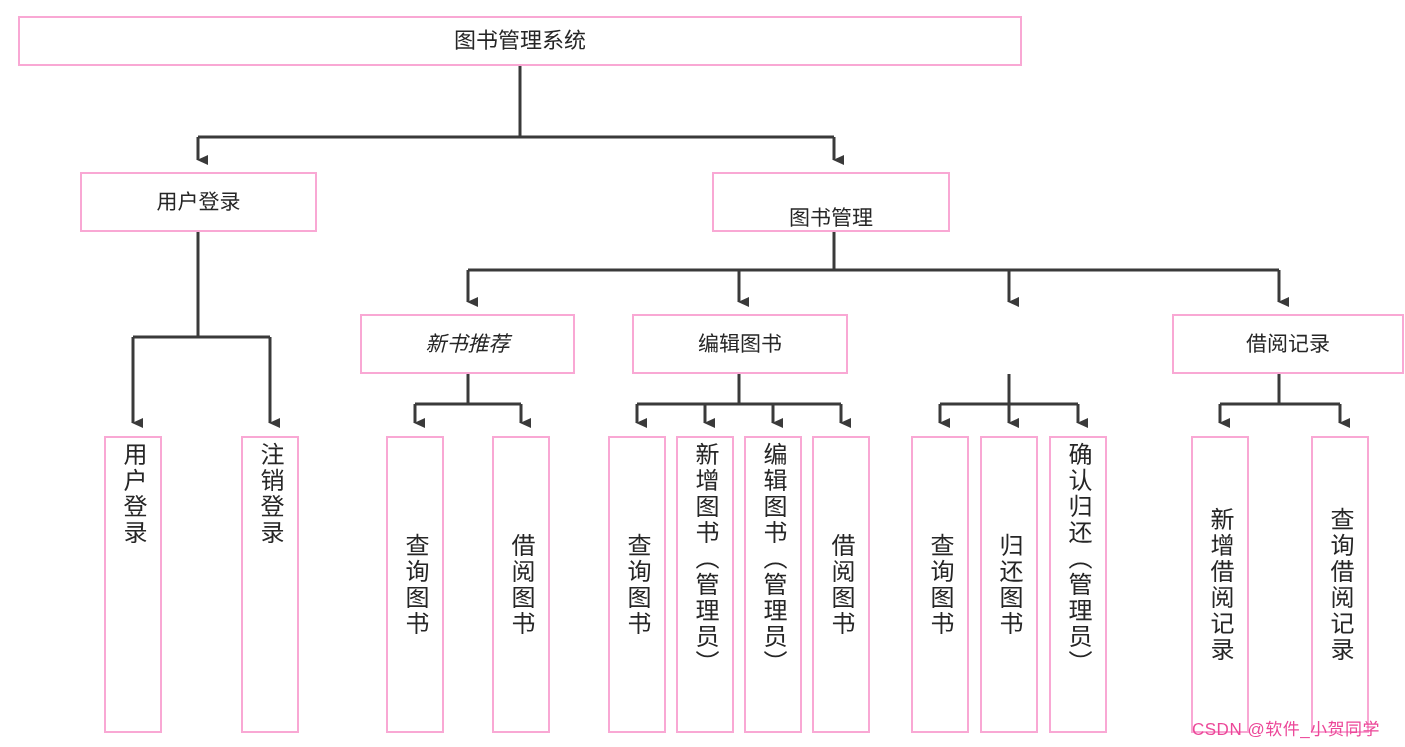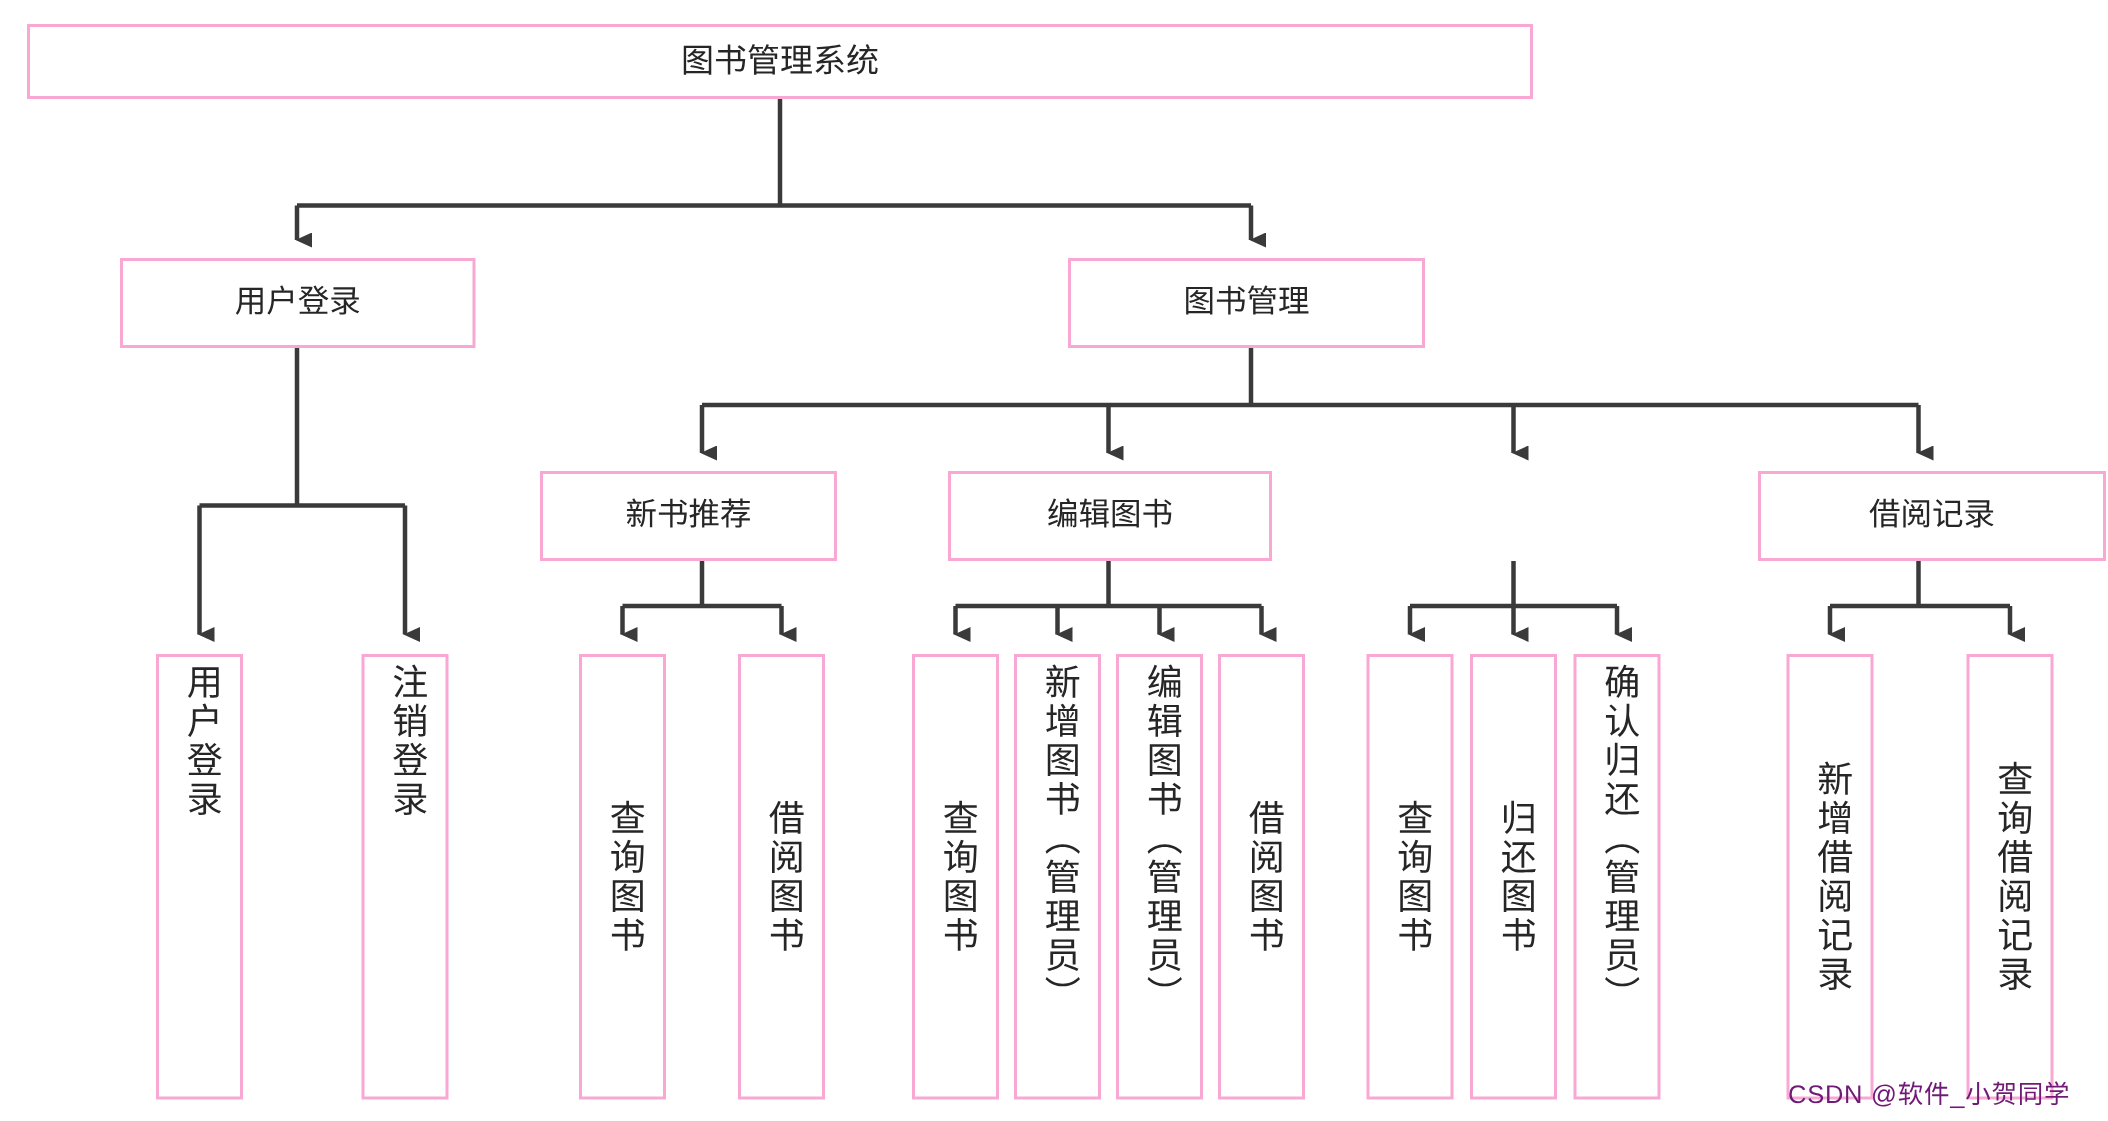--- a/index.html
+++ b/index.html
@@ -61,21 +61,21 @@
     line-height: 1;
   }
   
   .node.v.mid {
     align-items: center;
     padding-top: 0;
   }
   .watermark {
     position: absolute;
     font-size: 17px;
-    color: #701a75;
+    color: #ec4899;
     white-space: nowrap;
     letter-spacing: 0.5px;
   }
 </style>
 </head>
 <body>
 
 <div id="canvas">
 
   <svg id="edges" viewBox="0 0 1405 747" xmlns="http://www.w3.org/2000/svg">
@@ -128,25 +128,25 @@
     </g>
   </svg>
 
   <div class="node h root" style="left:18px; top:16px; width:1004px; height:50px;">
     <span class="label">图书管理系统</span>
   </div>
 
   <div class="node h" style="left:80px; top:172px; width:237px; height:60px;">
     <span class="label">用户登录</span>
   </div>
-  <div class="node h" style="left:712px; top:172px; width:238px; height:60px;">
+  <div class="node h" style="left:712px; top:172px; width:238px; height:60px;align-items:flex-end;">
     <span class="label">图书管理</span>
   </div>
 
-  <div class="node h" style="left:360px; top:314px; width:198px; height:60px;">
+  <div class="node h" style="left:360px; top:314px; width:215px; height:60px;font-style:italic;">
     <span class="label">新书推荐</span>
   </div>
   <div class="node h" style="left:632px; top:314px; width:216px; height:60px;">
     <span class="label">编辑图书</span>
   </div>
   <div class="node h" style="left:1172px; top:314px; width:232px; height:60px;">
     <span class="label">借阅记录</span>
   </div>
 
   <div class="node v" style="left:104px; top:436px; width:58px; height:297px;">

